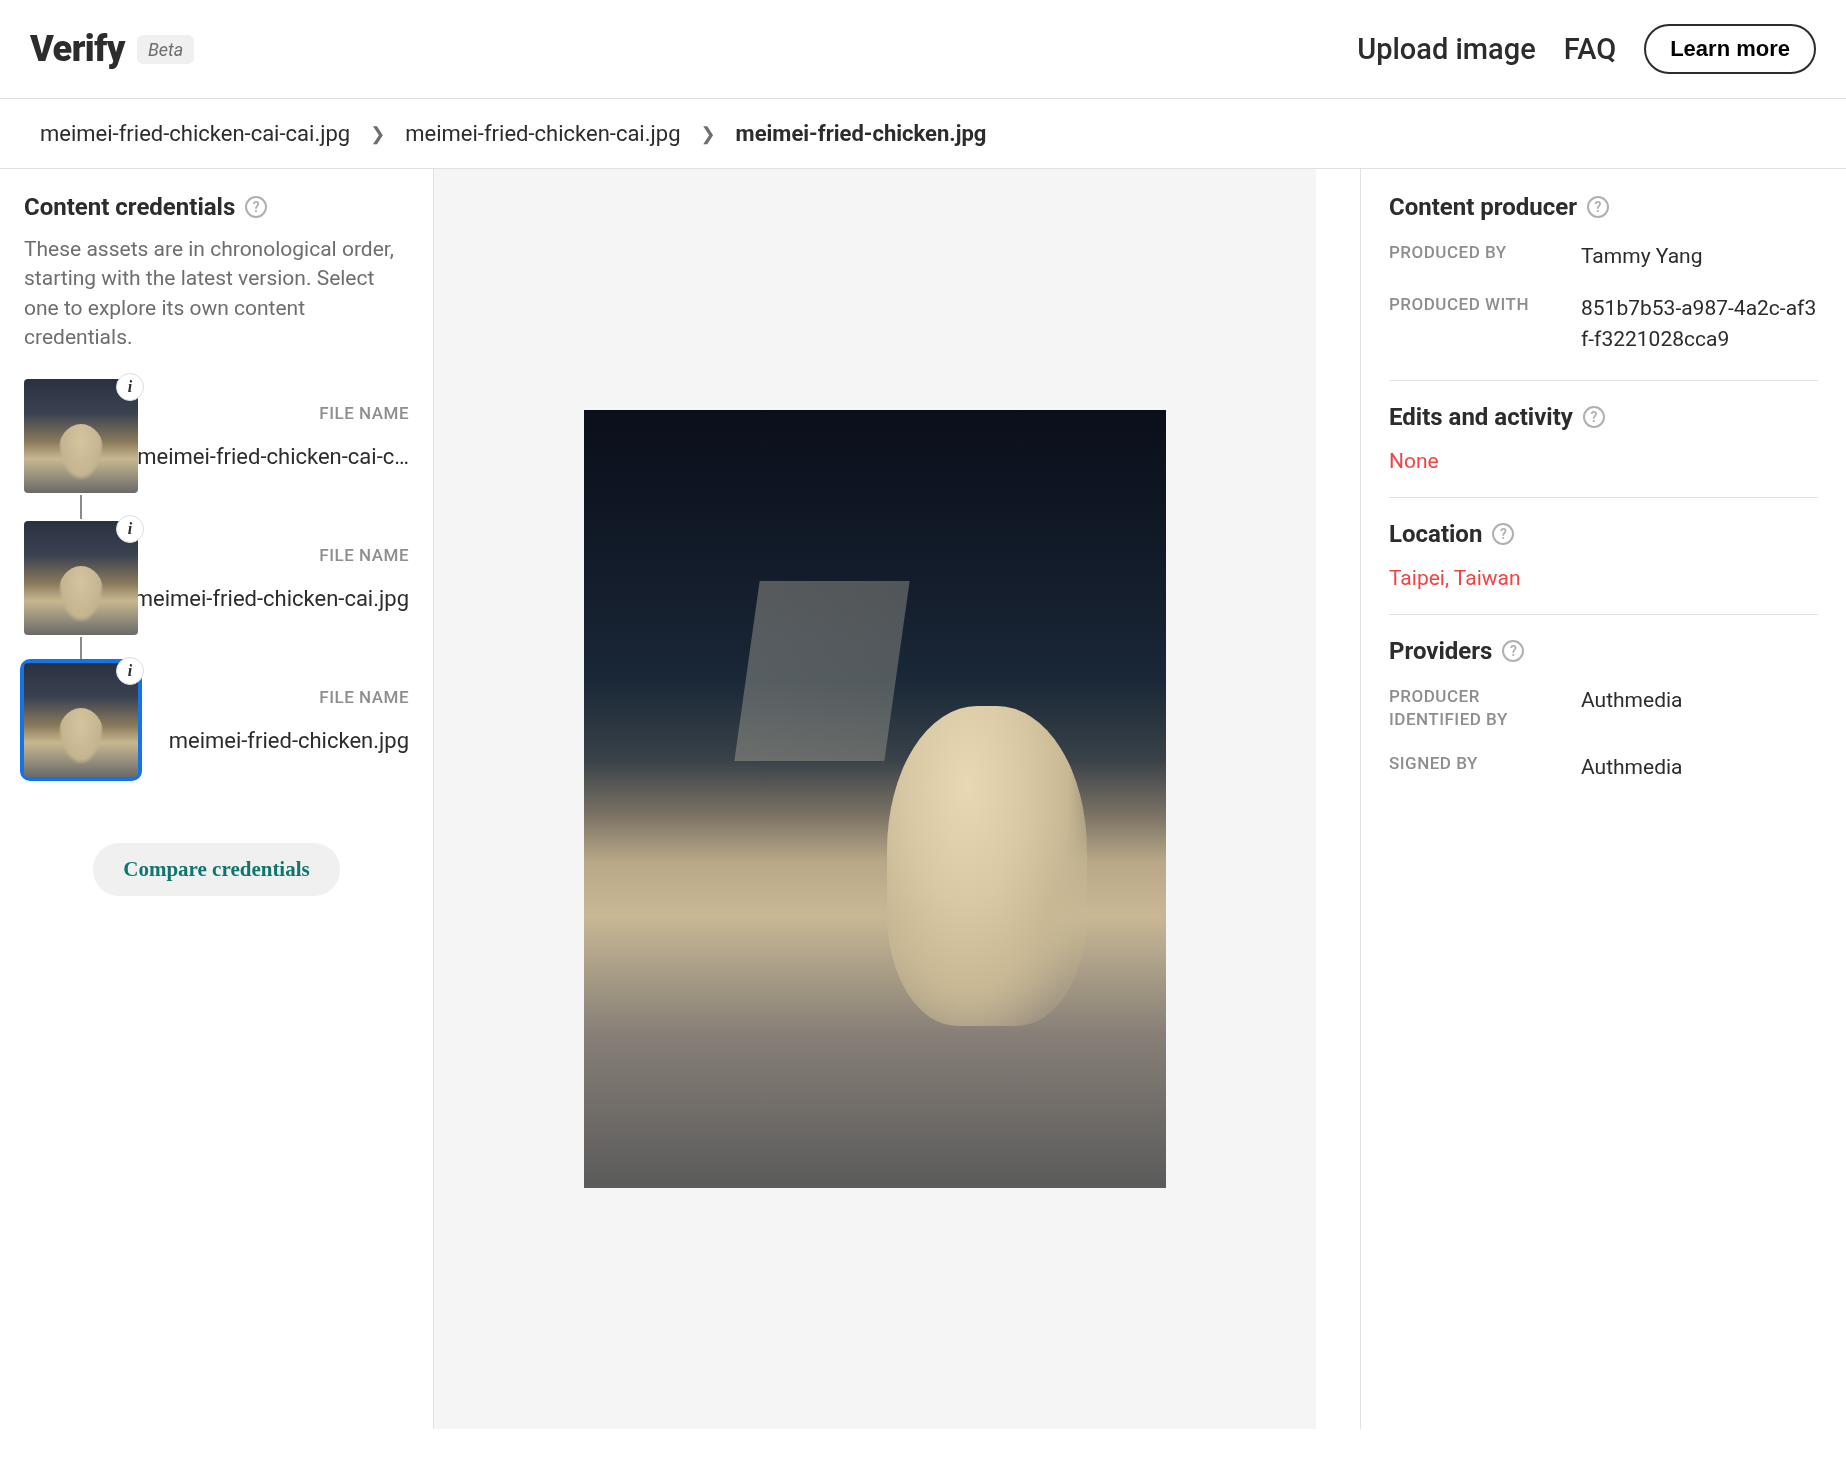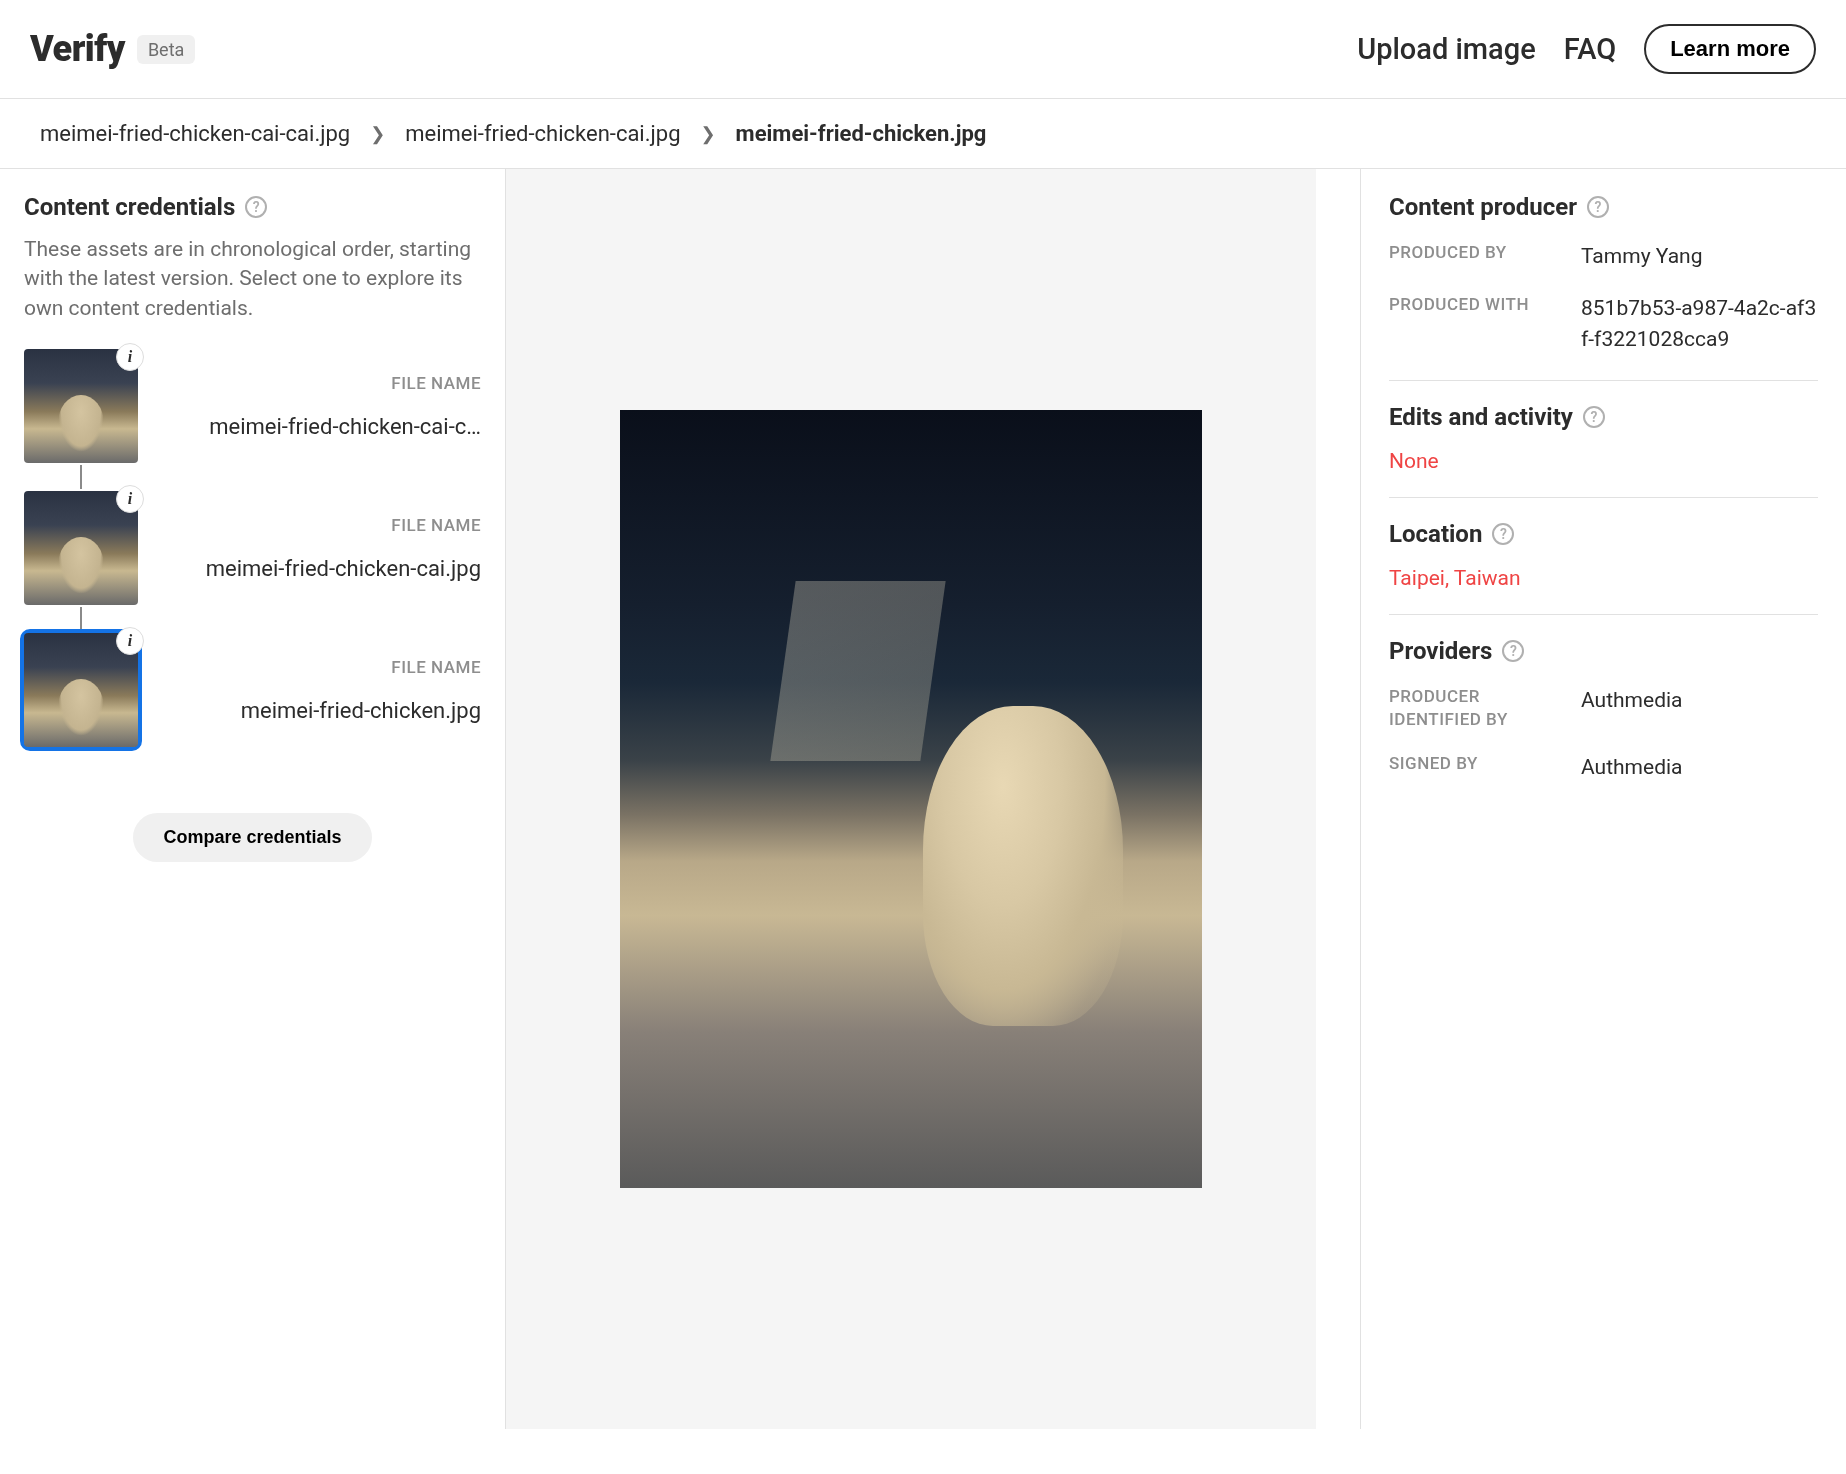--- a/index.html
+++ b/index.html
@@ -30,20 +30,21 @@
       font-weight: 900;
       letter-spacing: -0.5px;
     }
     .beta-badge {
       background: #f0f0f0;
       padding: 4px 11px;
       border-radius: 6px;
       font-size: 18px;
       color: #6e6e6e;
       font-weight: 400;
+      font-style: italic;
     }
     .header-right {
       display: flex;
       align-items: center;
       gap: 28px;
     }
     .nav-link {
       font-size: 29px;
       color: #2c2c2c;
       cursor: pointer;
@@ -75,21 +76,21 @@
     }
     .chevron-icon {
       color: #6e6e6e;
       font-size: 18px;
     }
     .main-content {
       display: flex;
       min-height: 1260px;
     }
     .left-panel {
-      width: 506px;
+      width: 434px;
       border-right: 1px solid #e1e1e1;
       padding: 24px;
     }
     .section-header {
       display: flex;
       align-items: center;
       gap: 10px;
       margin-bottom: 14px;
     }
     .section-title {
@@ -205,24 +206,25 @@
     .compare-btn-wrap {
       margin-top: 64px;
       display: flex;
       justify-content: center;
     }
     .compare-btn {
       background: #f0f0f0;
       border: none;
       border-radius: 26px;
       padding: 14px 30px;
-      font-size: 18px;
+      font-size: 21px;
       font-weight: 600;
-      color: #000000;
-      cursor: pointer;
+      color: #0f766e;
+      cursor: pointer;
+      font-family: Liberation Serif, serif;
     }
     .center-panel {
       flex: 1;
       background: #f5f5f5;
       display: flex;
       align-items: center;
       justify-content: center;
       padding: 30px;
     }
     .main-image {

